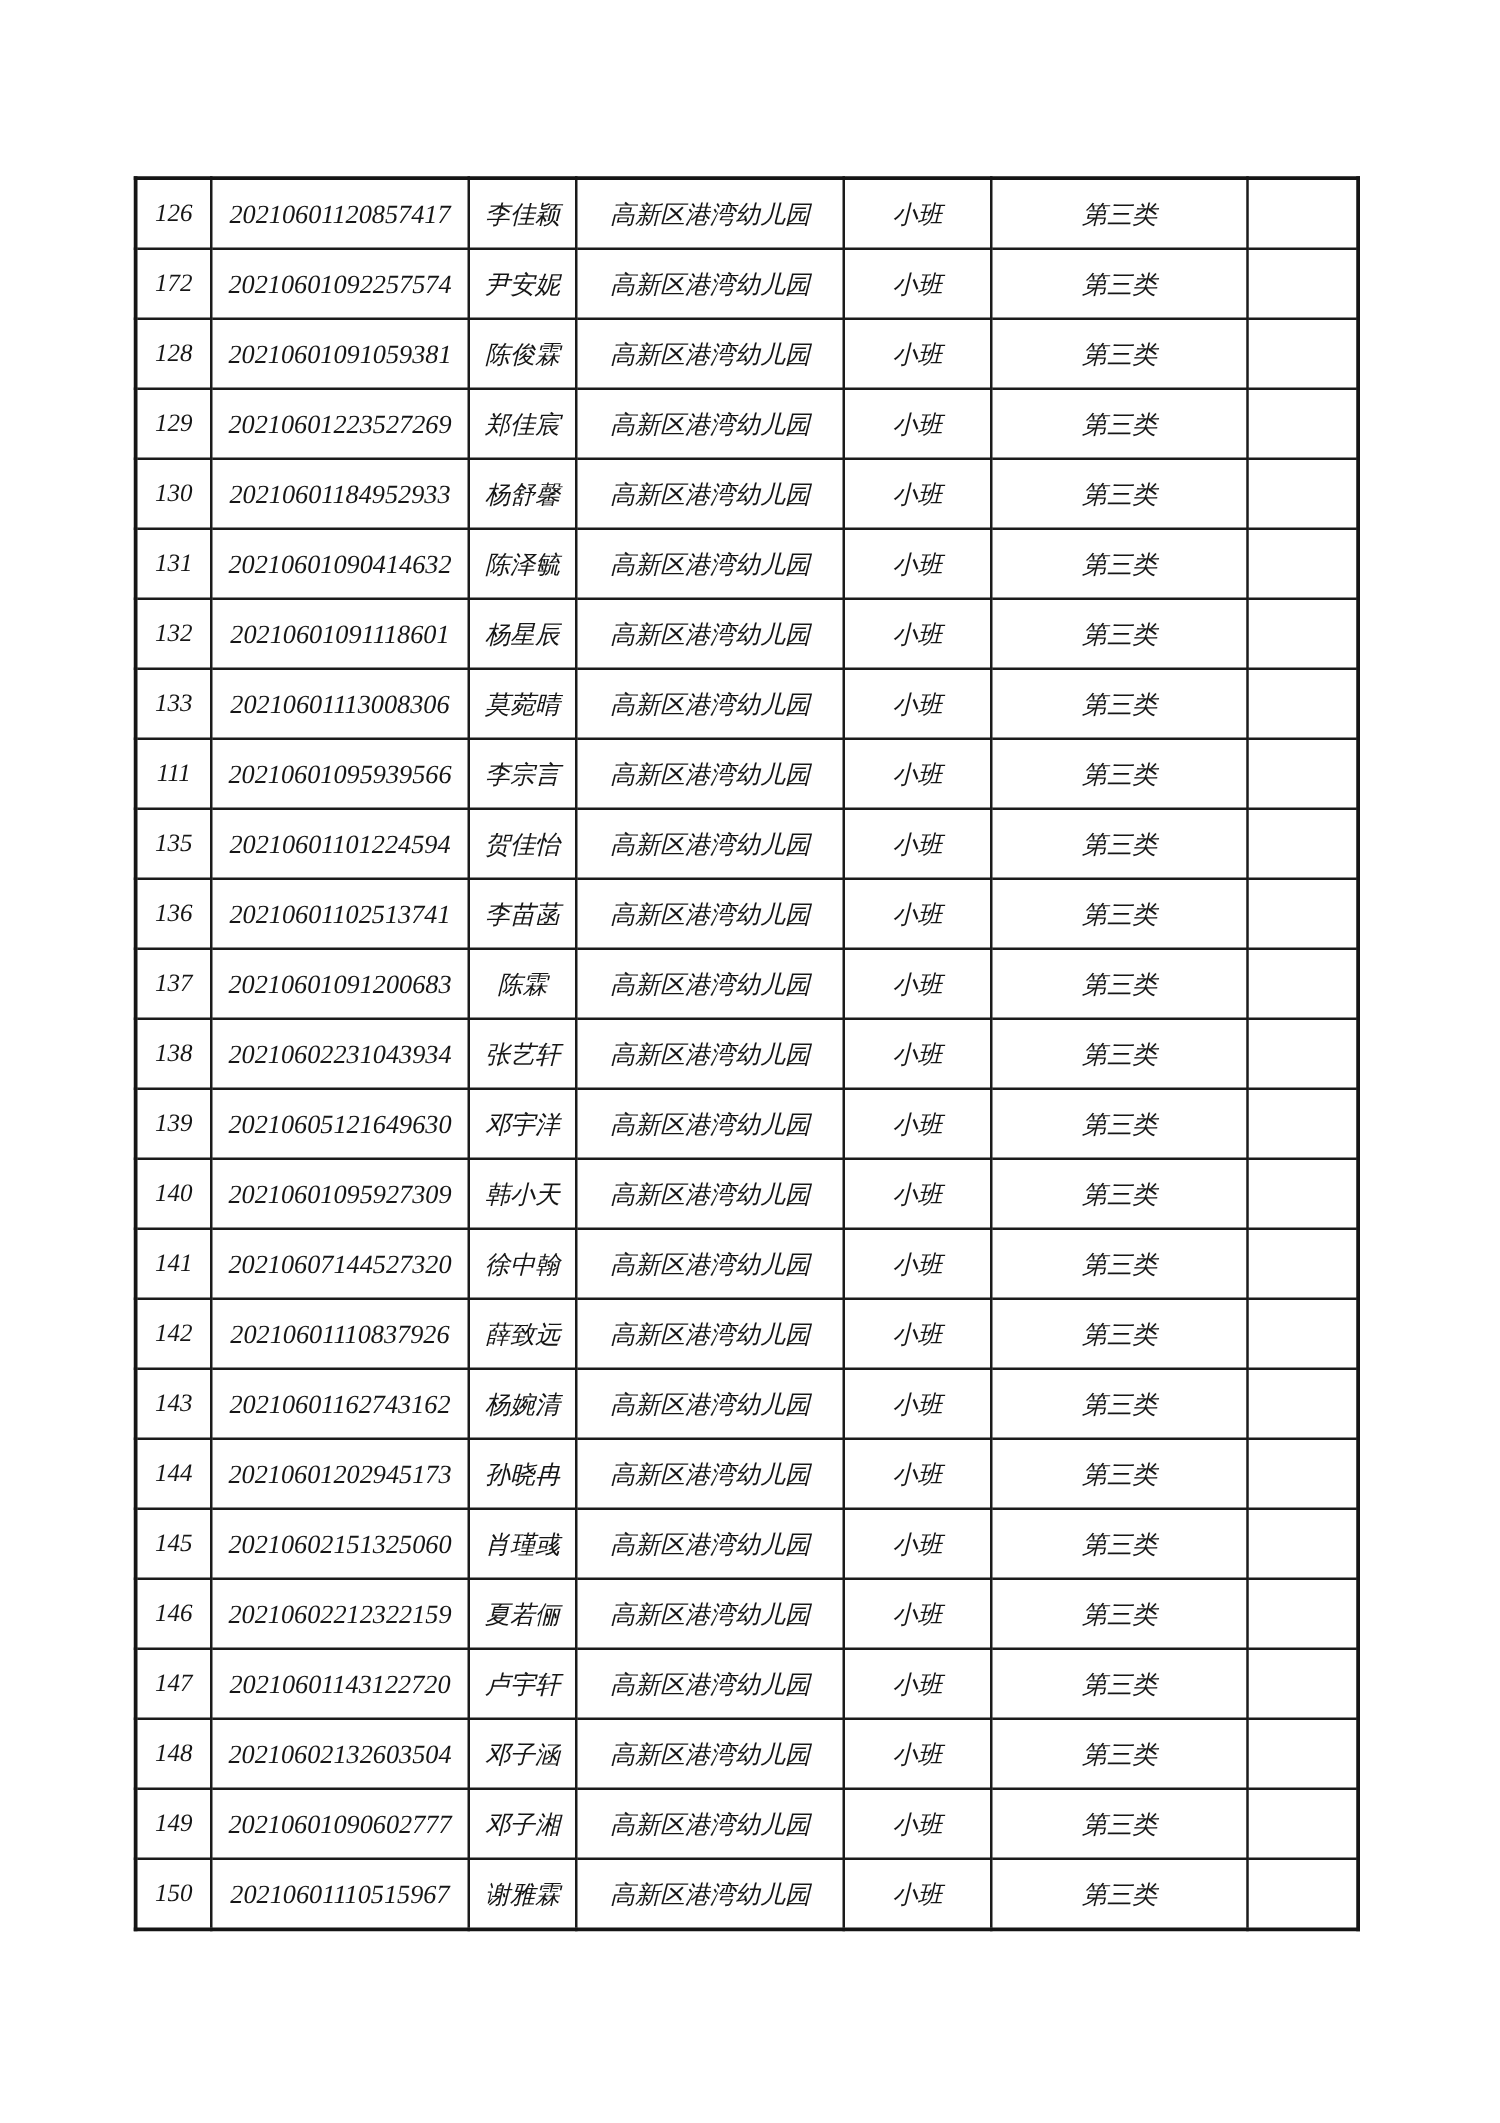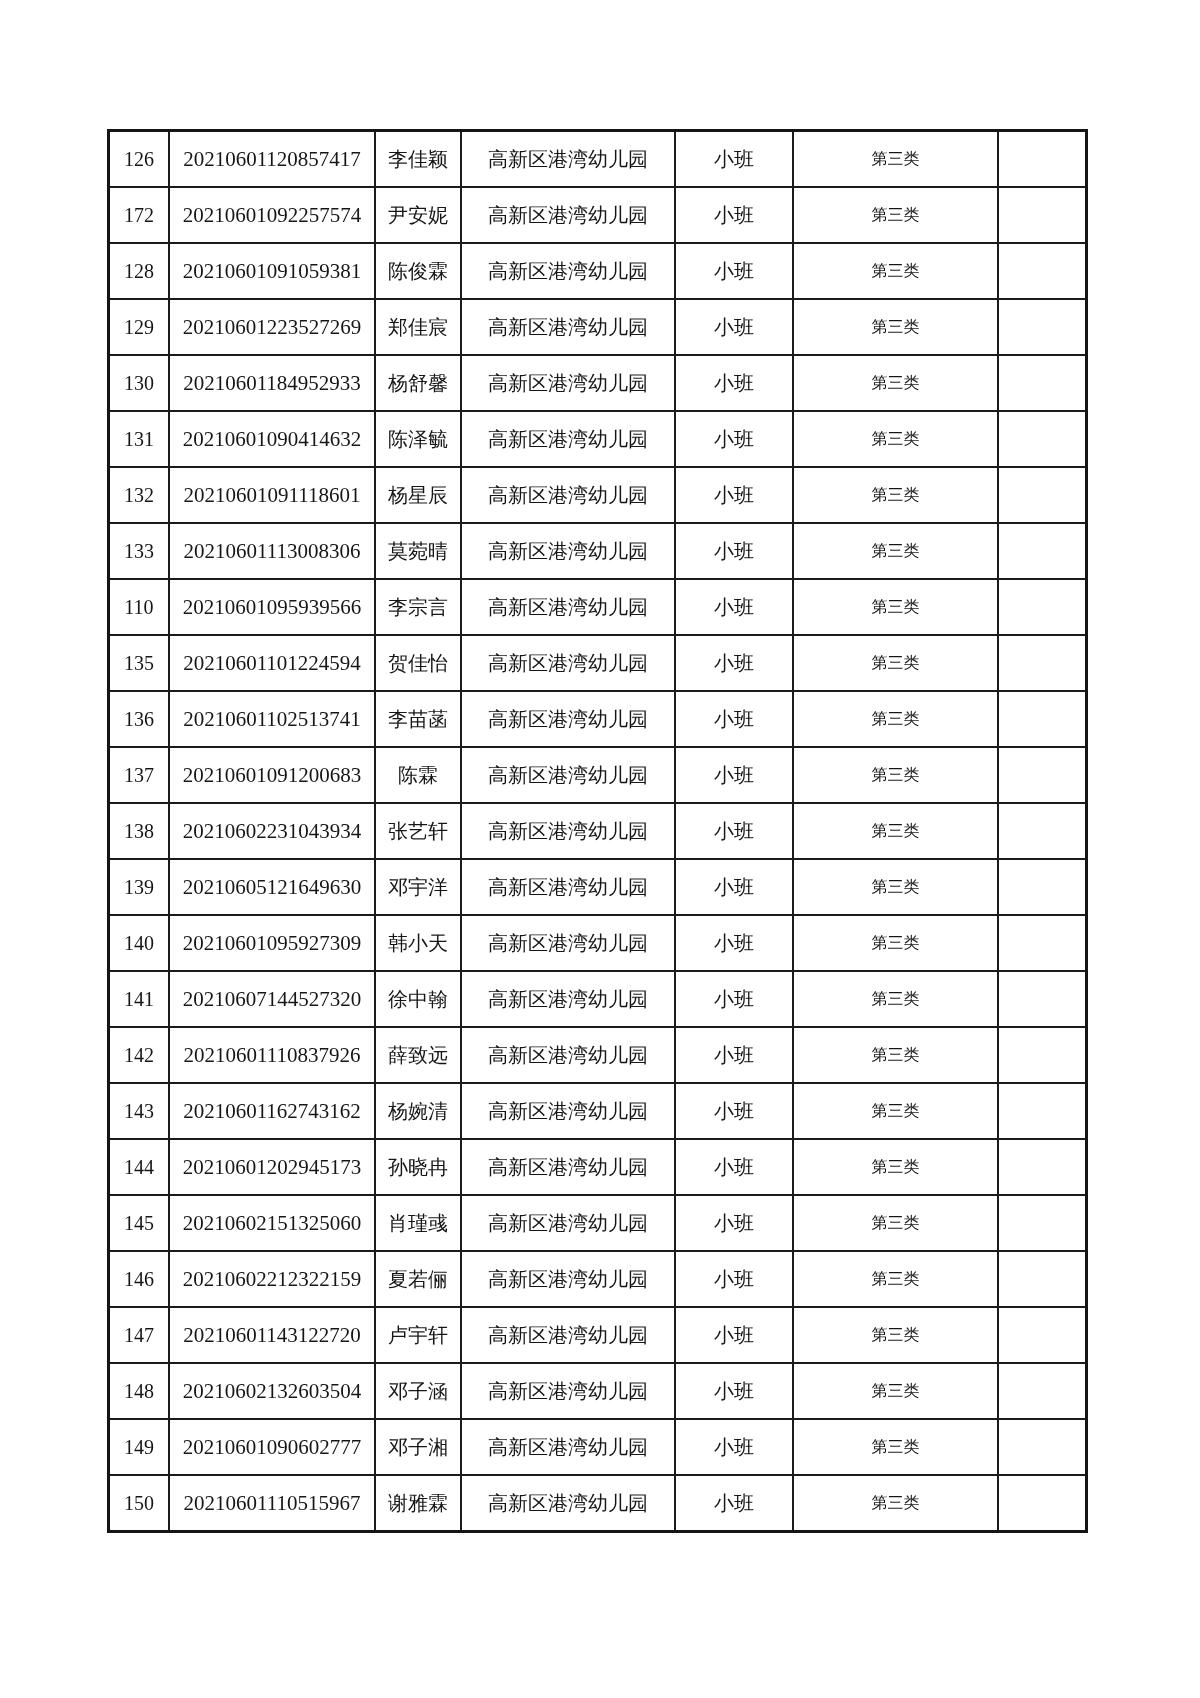--- a/index.html
+++ b/index.html
@@ -10,42 +10,43 @@
   body {
     position: relative;
     width: 1200px;
     height: 1698px;
     font-family: "Liberation Serif", "DejaVu Serif", serif;
     color: #161616;
   }
   .sheet {
     position: absolute;
     left: 107px;
-    top: 129px;
+    top: 141px;
+    font-style: italic;
   }
   table.roster {
     border-collapse: collapse;
     table-layout: fixed;
     border: 3px solid #151515;
   }
   table.roster td {
     border: 2px solid #1b1b1b;
     text-align: center;
     vertical-align: middle;
     height: 54px;
     padding: 0;
     overflow: hidden;
     white-space: nowrap;
   }
   .col-no       { width: 58px;  font-size: 20px; }
   .col-id       { width: 204px; font-size: 21px; margin-left: 43px; }
   .col-name     { width: 84px;  font-size: 20px; }
   .col-school   { width: 212px; font-size: 20px; margin-left: 24px; }
   .col-grade    { width: 116px; font-size: 20px; }
-  .col-category { width: 203px; font-size: 16px; }
+  .col-category { width: 203px; font-size: 20px; }
   .col-note     { width: 86px;  font-size: 20px; }
 </style>
 </head>
 <body>
 
 <div class="sheet">
   <table class="roster">
     <colgroup>
       <col class="col-no">
       <col class="col-id">
@@ -122,21 +123,21 @@
         <tr>
           <td class="col-no">133</td>
           <td class="col-id">20210601113008306</td>
           <td class="col-name">莫菀晴</td>
           <td class="col-school">高新区港湾幼儿园</td>
           <td class="col-grade">小班</td>
           <td class="col-category">第三类</td>
           <td class="col-note"></td>
         </tr>
         <tr>
-          <td class="col-no">110</td>
+          <td class="col-no">111</td>
           <td class="col-id">20210601095939566</td>
           <td class="col-name">李宗言</td>
           <td class="col-school">高新区港湾幼儿园</td>
           <td class="col-grade">小班</td>
           <td class="col-category">第三类</td>
           <td class="col-note"></td>
         </tr>
         <tr>
           <td class="col-no">135</td>
           <td class="col-id">20210601101224594</td>

